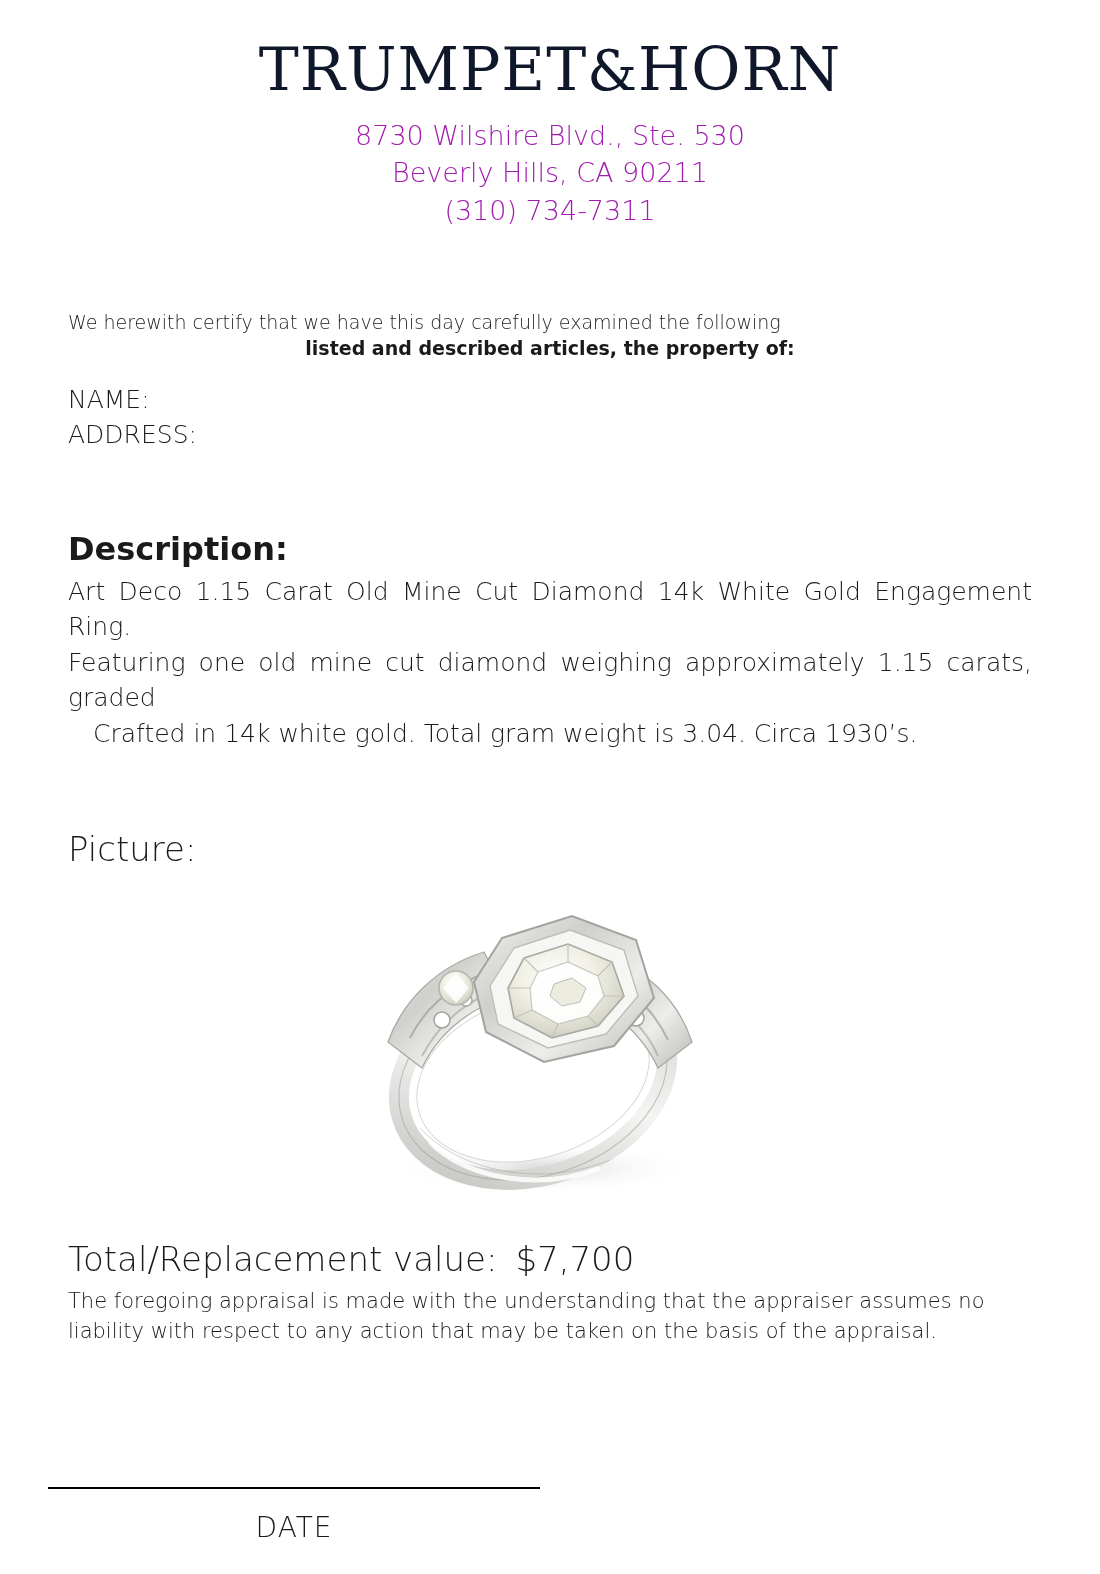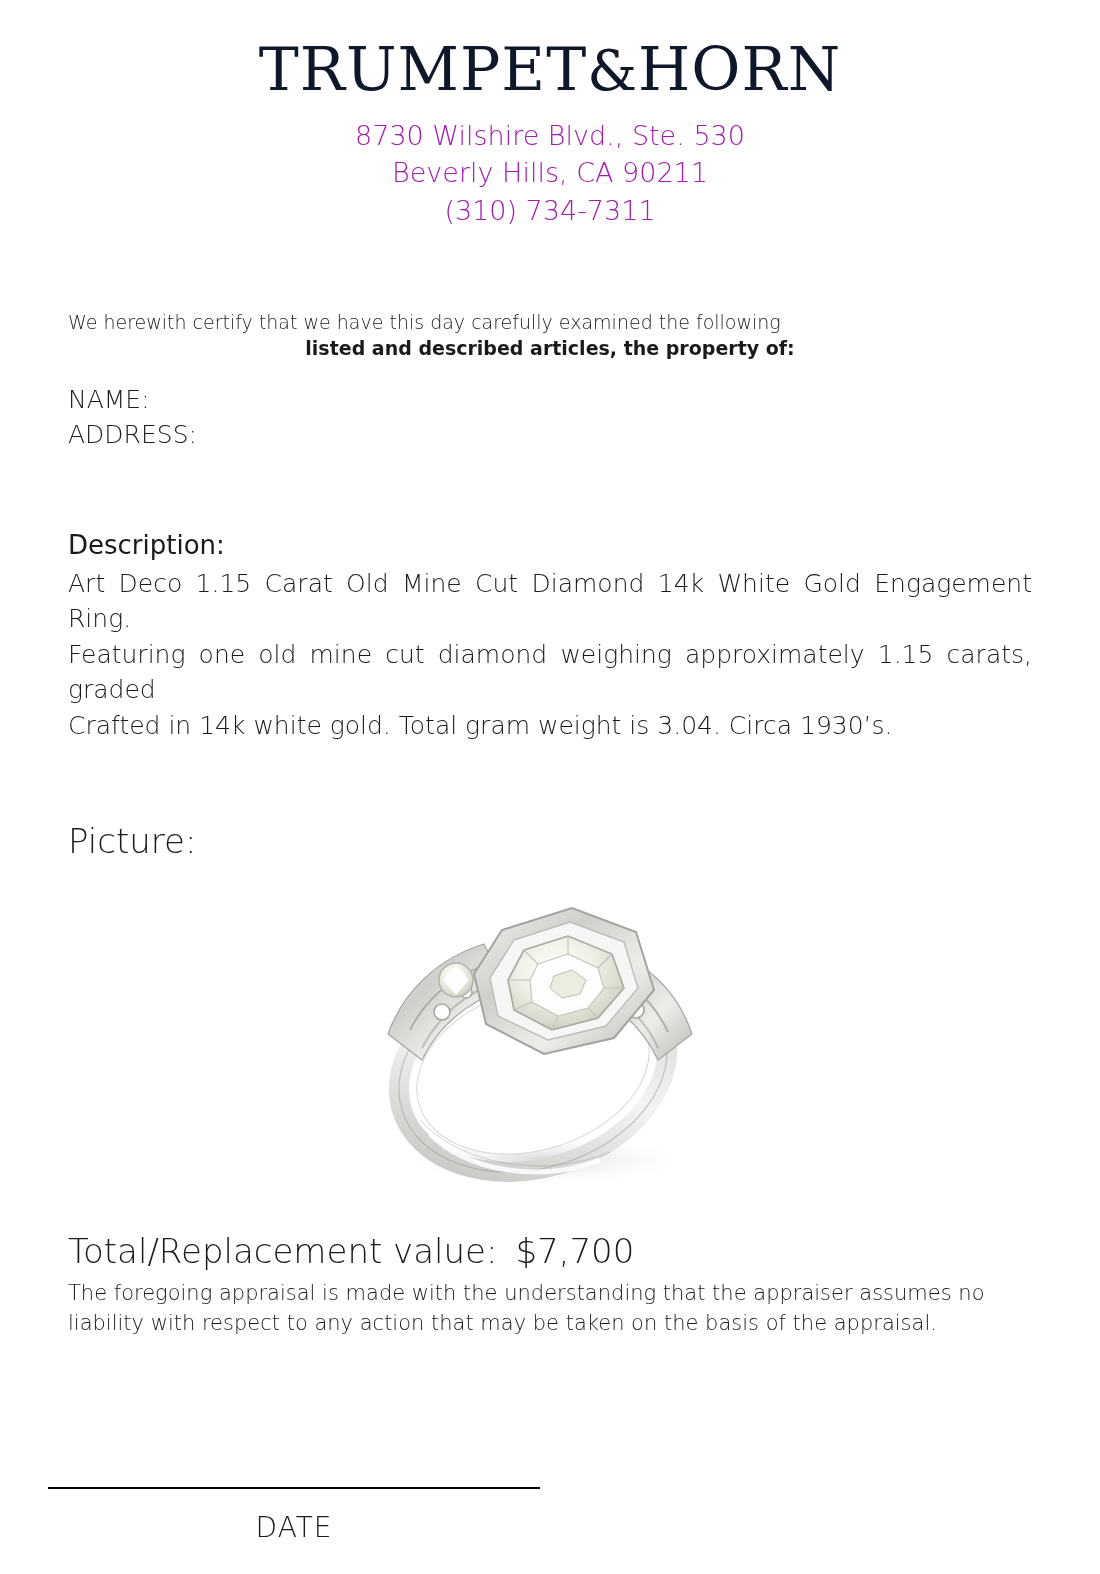--- a/index.html
+++ b/index.html
@@ -64,33 +64,33 @@
   .certify .line2 { text-align: center; font-weight: bold; }
 
   .fields {
     margin-top: 20px;
     font-size: 25px;
     line-height: 1.4;
     font-weight: 300;
   }
 
   .section-title {
-    font-size: 26px;
-    font-weight: 400;
+    font-size: 32px;
+    font-weight: 700;
     margin-top: 78px;
     margin-bottom: 6px;
   }
   .desc-body {
     font-size: 25px;
     line-height: 1.42;
     font-weight: 300;
     text-align: justify;
     text-justify: inter-word;
   }
-  .desc-body .last { text-align: left; }
+  .desc-body .last { text-align: left; margin-left: 25px; }
 
   .picture-title {
     font-size: 34px;
     font-weight: 300;
     margin-top: 78px;
   }
 
   
   .ring-wrap {
     margin-top: 18px;

